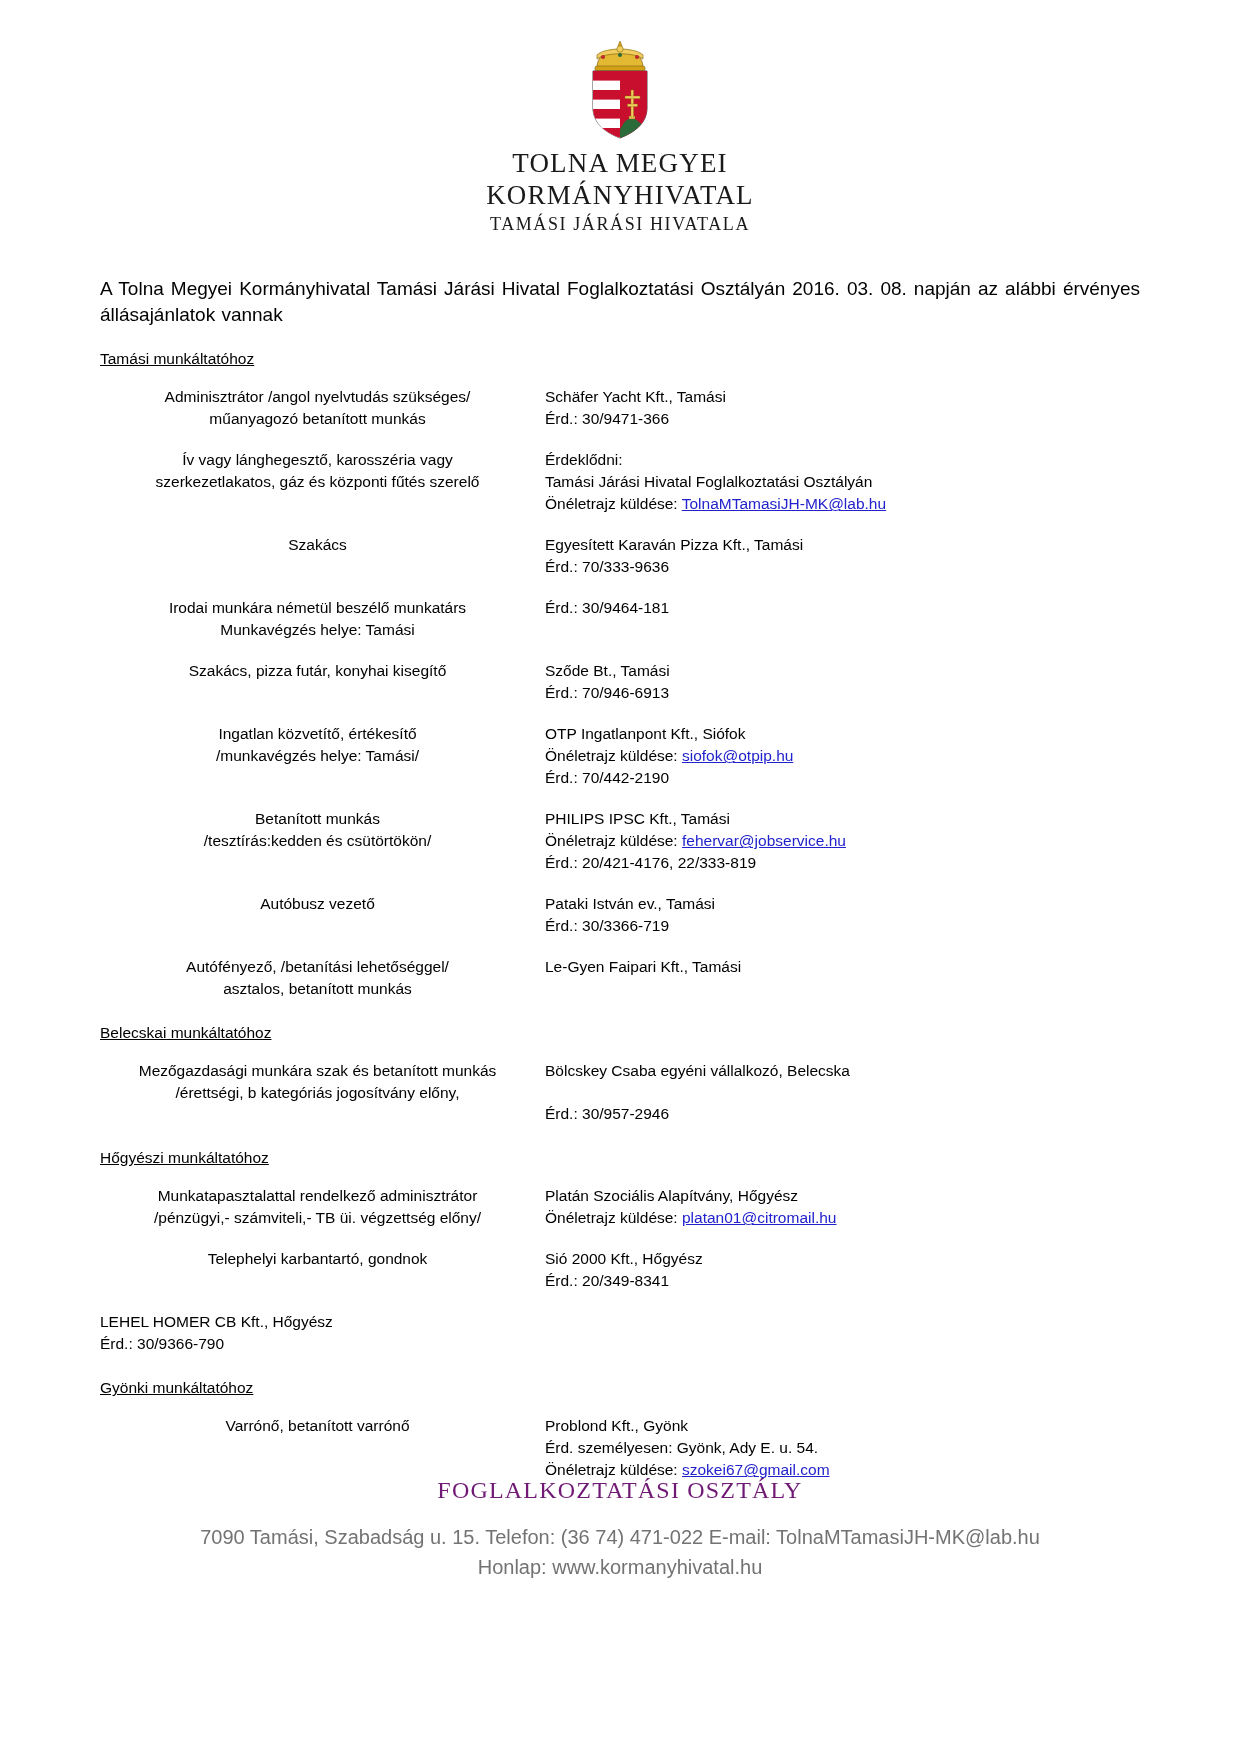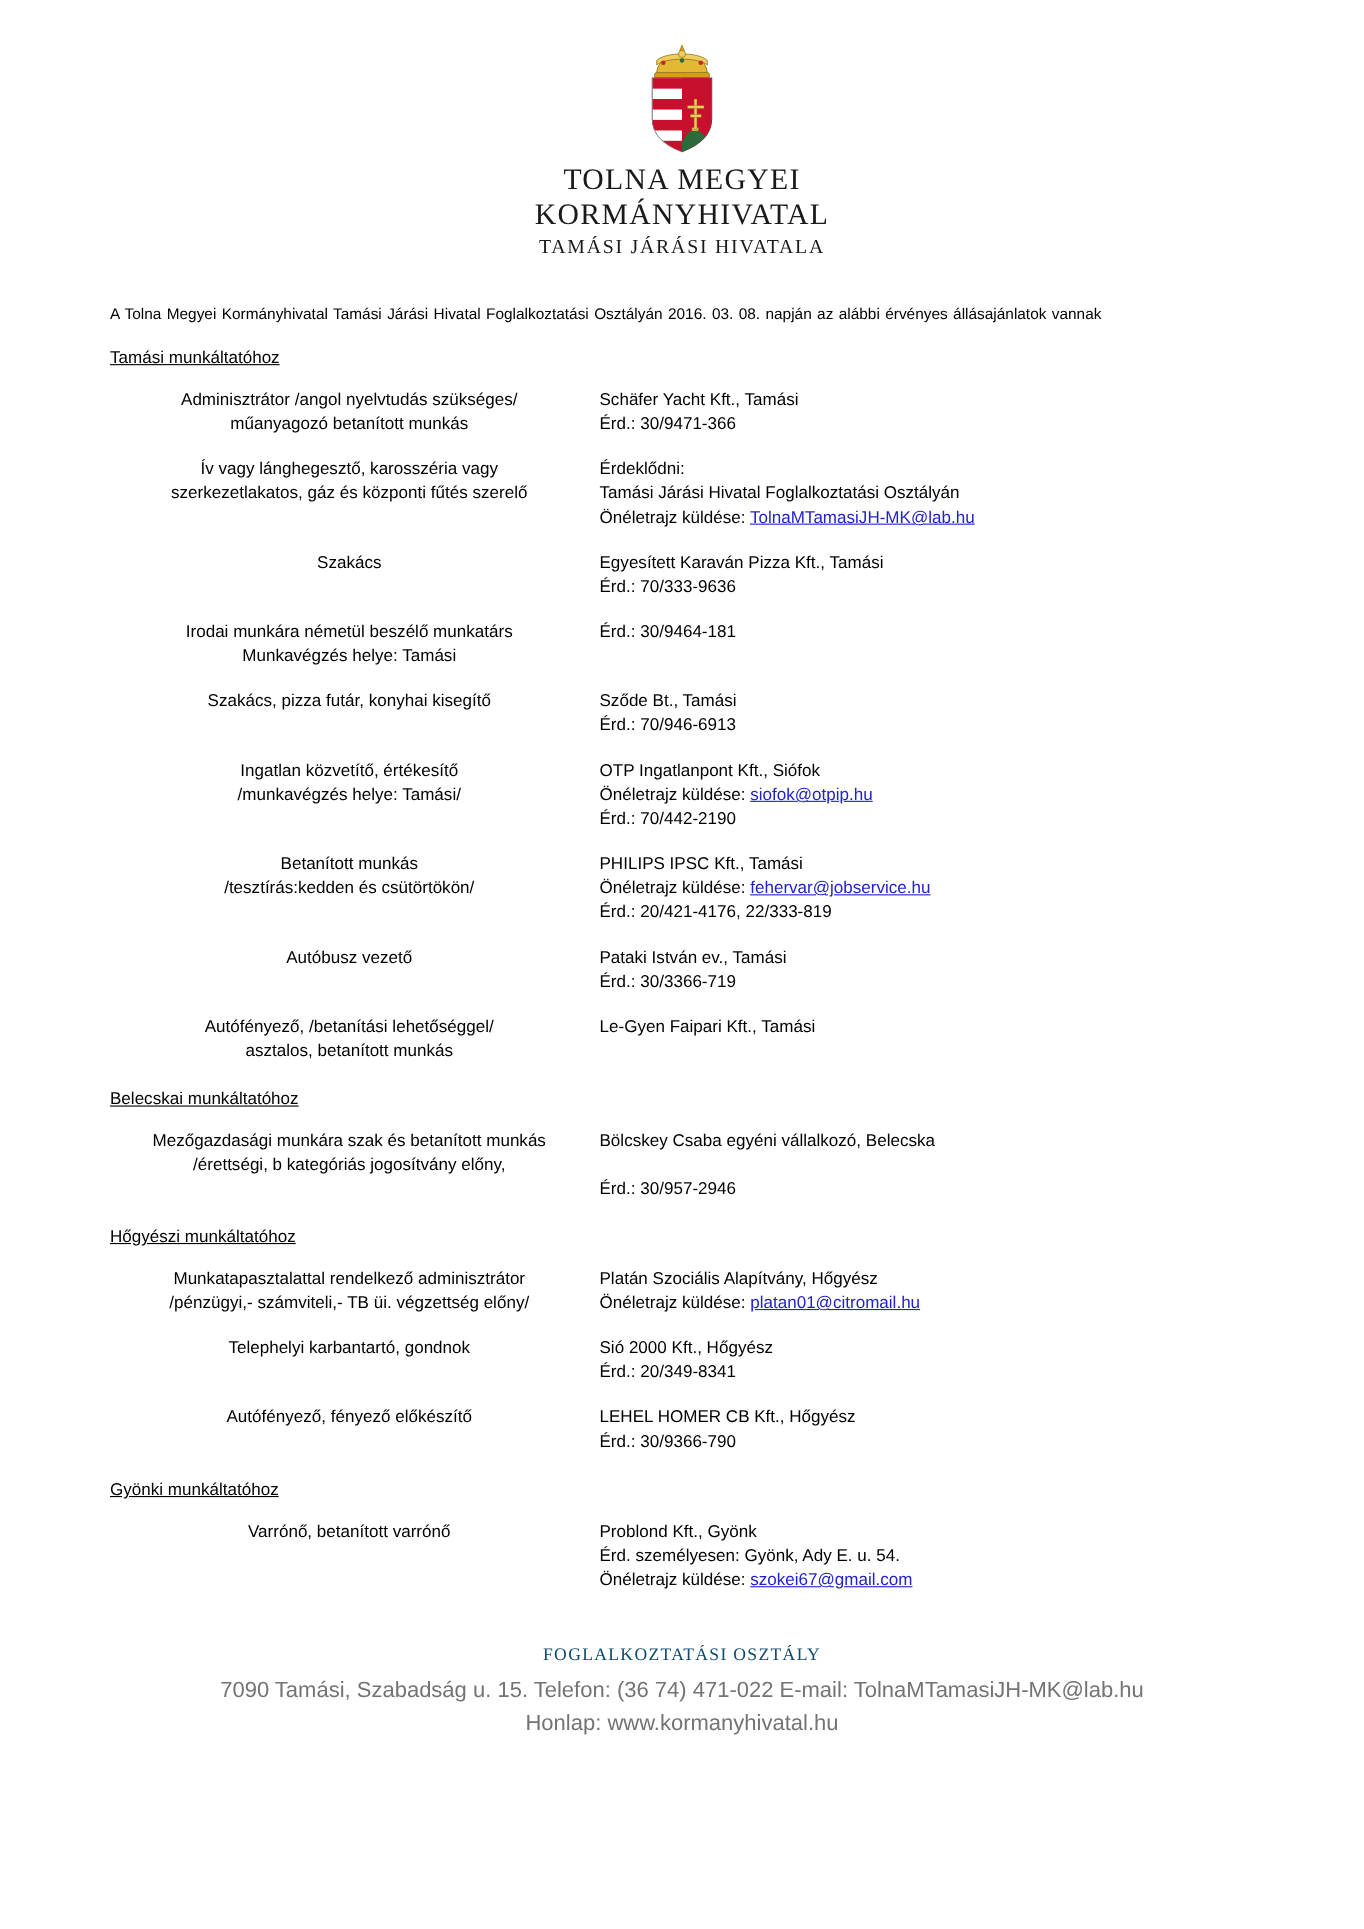--- a/index.html
+++ b/index.html
@@ -41,21 +41,21 @@
     color: #1a1a1a;
     letter-spacing: 1.2px;
     line-height: 1.18;
   }
   .org-line1 { font-size: 27px; }
   .org-line2 { font-size: 27px; }
   .org-line3 { font-size: 18px; margin-top: 2px; letter-spacing: 1.6px; }
 
   
   .intro {
-    font-size: 14px;
+    font-size: 19px;
     line-height: 1.38;
     margin-top: 41px;
     margin-bottom: 22px;
     text-align: justify;
     word-spacing: 1px;
   }
 
   
   .section-title {
     font-size: 15.5px;
@@ -91,24 +91,24 @@
   
   .footer {
     position: absolute;
     left: 0;
     right: 0;
     bottom: 38px;
     text-align: center;
   }
   .footer-title {
     font-family: "Liberation Serif", serif;
-    font-size: 16px;
+    font-size: 24px;
     letter-spacing: 1.2px;
-    color: #0c4a6e;
-    margin-bottom: 8px;
+    color: #701a75;
+    margin-bottom: 18px;
   }
   .footer-line {
     font-size: 20px;
     color: #737373;
     line-height: 1.5;
   }
 </style>
 </head>
 <body>
 
@@ -275,23 +275,20 @@
       <div class="job">
         <div class="left">
           <span class="line wrap">Telephelyi karbantartó, gondnok</span>
         </div>
         <div class="right">
           <span class="line"><span>Sió 2000 Kft., Hőgyész</span></span>
           <span class="line"><span>Érd.: 20/349-8341</span></span>
         </div>
       </div>
       <div class="job">
-        <div class="left">
-          <span class="line wrap">Autófényező, fényező előkészítő</span>
-        </div>
         <div class="right">
           <span class="line"><span>LEHEL HOMER CB Kft., Hőgyész</span></span>
           <span class="line"><span>Érd.: 30/9366-790</span></span>
         </div>
       </div>
       <div class="section-title">Gyönki munkáltatóhoz</div>
       <div class="job">
         <div class="left">
           <span class="line wrap">Varrónő, betanított varrónő</span>
         </div>

